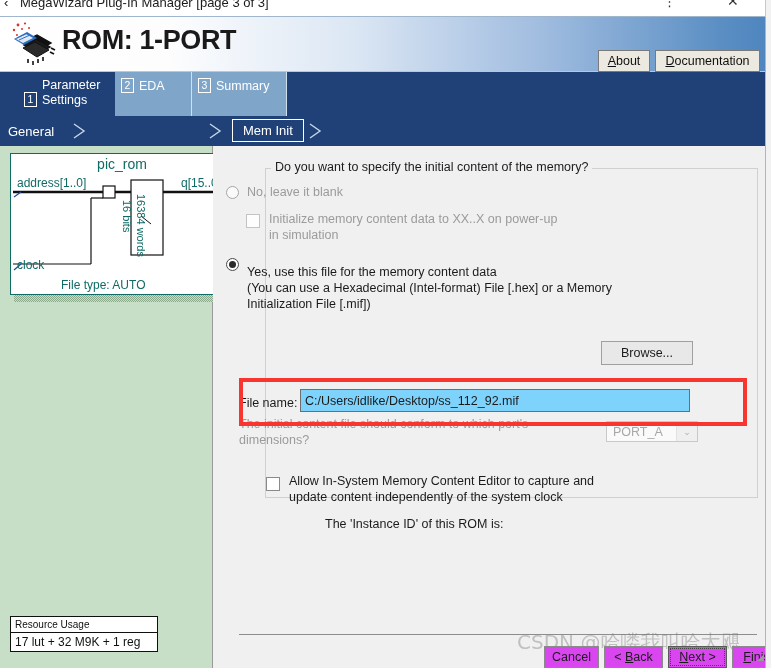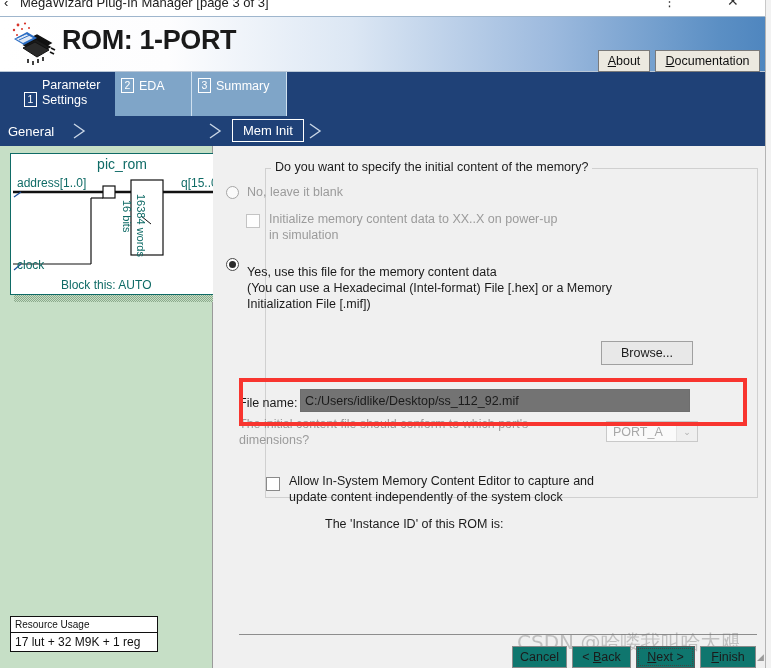--- a/index.html
+++ b/index.html
@@ -184,21 +184,21 @@
   .btn{
     position:absolute;background:#e8e8e8;border:1px solid #a0a0a0;
     box-sizing:border-box;font-size:12.5px;color:#1b1b1b;
     display:flex;align-items:center;justify-content:center;cursor:default;
   }
   #btn-browse{left:388px;top:195px;width:92px;height:24px;}
 
   #lbl-file{left:26px;top:249px;}
   #inp-file{
     position:absolute;left:87px;top:243px;width:390px;height:23px;
-    border:1px solid #6e6e6e;background:#737373;box-sizing:border-box;
+    border:1px solid #6e6e6e;background:#7dd3fc;box-sizing:border-box;
     font-family:"Liberation Sans", sans-serif;font-size:12.5px;color:#1b1b1b;
     padding:4px 4px;outline:none;
   }
   #t-conform{left:26px;top:270px;width:330px;}
   .combo{
     position:absolute;left:393px;top:275px;width:92px;height:21px;
     border:1px solid #c9c9c9;background:#fafafa;box-sizing:border-box;
     display:flex;align-items:center;
   }
   .combo .cv{padding-left:6px;font-size:12.5px;color:#a8a8a8;flex:1;}
@@ -223,23 +223,23 @@
     position:absolute;left:239px;top:378px;width:508px;height:48px;
     border:4px solid #f8352f;box-sizing:border-box;pointer-events:none;
   }
 
   
   .footer-rule{
     position:absolute;left:239px;top:634px;width:518px;height:1px;background:#8d8d8d;
   }
   .fbtn{
     position:absolute;top:646px;height:22px;
-    background:#0f766e;border:1px solid #8a8a8a;box-sizing:border-box;
+    background:#d946ef;border:1px solid #8a8a8a;box-sizing:border-box;
     font-size:12.5px;color:#1b1b1b;
-    display:flex;align-items:center;justify-content:center;cursor:default;
+    display:flex;align-items:center;justify-content:center;cursor:default;margin-left:32px;
   }
   .fbtn u{text-decoration:underline;}
   #btn-cancel{left:512px;width:55px;}
   #btn-back{left:572px;width:59px;}
   #btn-next{left:636px;width:59px;border:1px solid #5a5a5a;outline:1px dotted #444;outline-offset:-3px;}
   #btn-finish{left:700px;width:56px;}
 
   .watermark{
     position:absolute;left:517px;top:629px;
     font-size:20px;color:rgba(120,120,120,.40);
@@ -371,21 +371,21 @@
         <polyline points="10,110 3,116" stroke="#1b4f9c" stroke-width="1.2" fill="none"></polyline>
         <line x1="80" y1="110" x2="80" y2="44" stroke="#111" stroke-width="1.2"></line>
         <line x1="80" y1="44" x2="92" y2="44" stroke="#111" stroke-width="1.2"></line>
       </svg>
       <span class="sym-name">pic_rom</span>
       <span class="sym-lbl sym-addr">address[1..0]</span>
       <span class="sym-lbl sym-q">q[15..0]</span>
       <span class="sym-lbl sym-clock">clock</span>
       <span class="sym-vert sym-bits">16 bits</span>
       <span class="sym-vert sym-words">16384 words</span>
-      <span class="sym-lbl sym-block">Block this: AUTO</span>
+      <span class="sym-lbl sym-block">File type: AUTO</span>
     </div>
 
     <div class="resbox">
       <div class="rh">Resource Usage</div>
       <div class="rv">17 lut + 32 M9K + 1 reg</div>
     </div>
   </div>
 
   <div class="mainpane">
 

